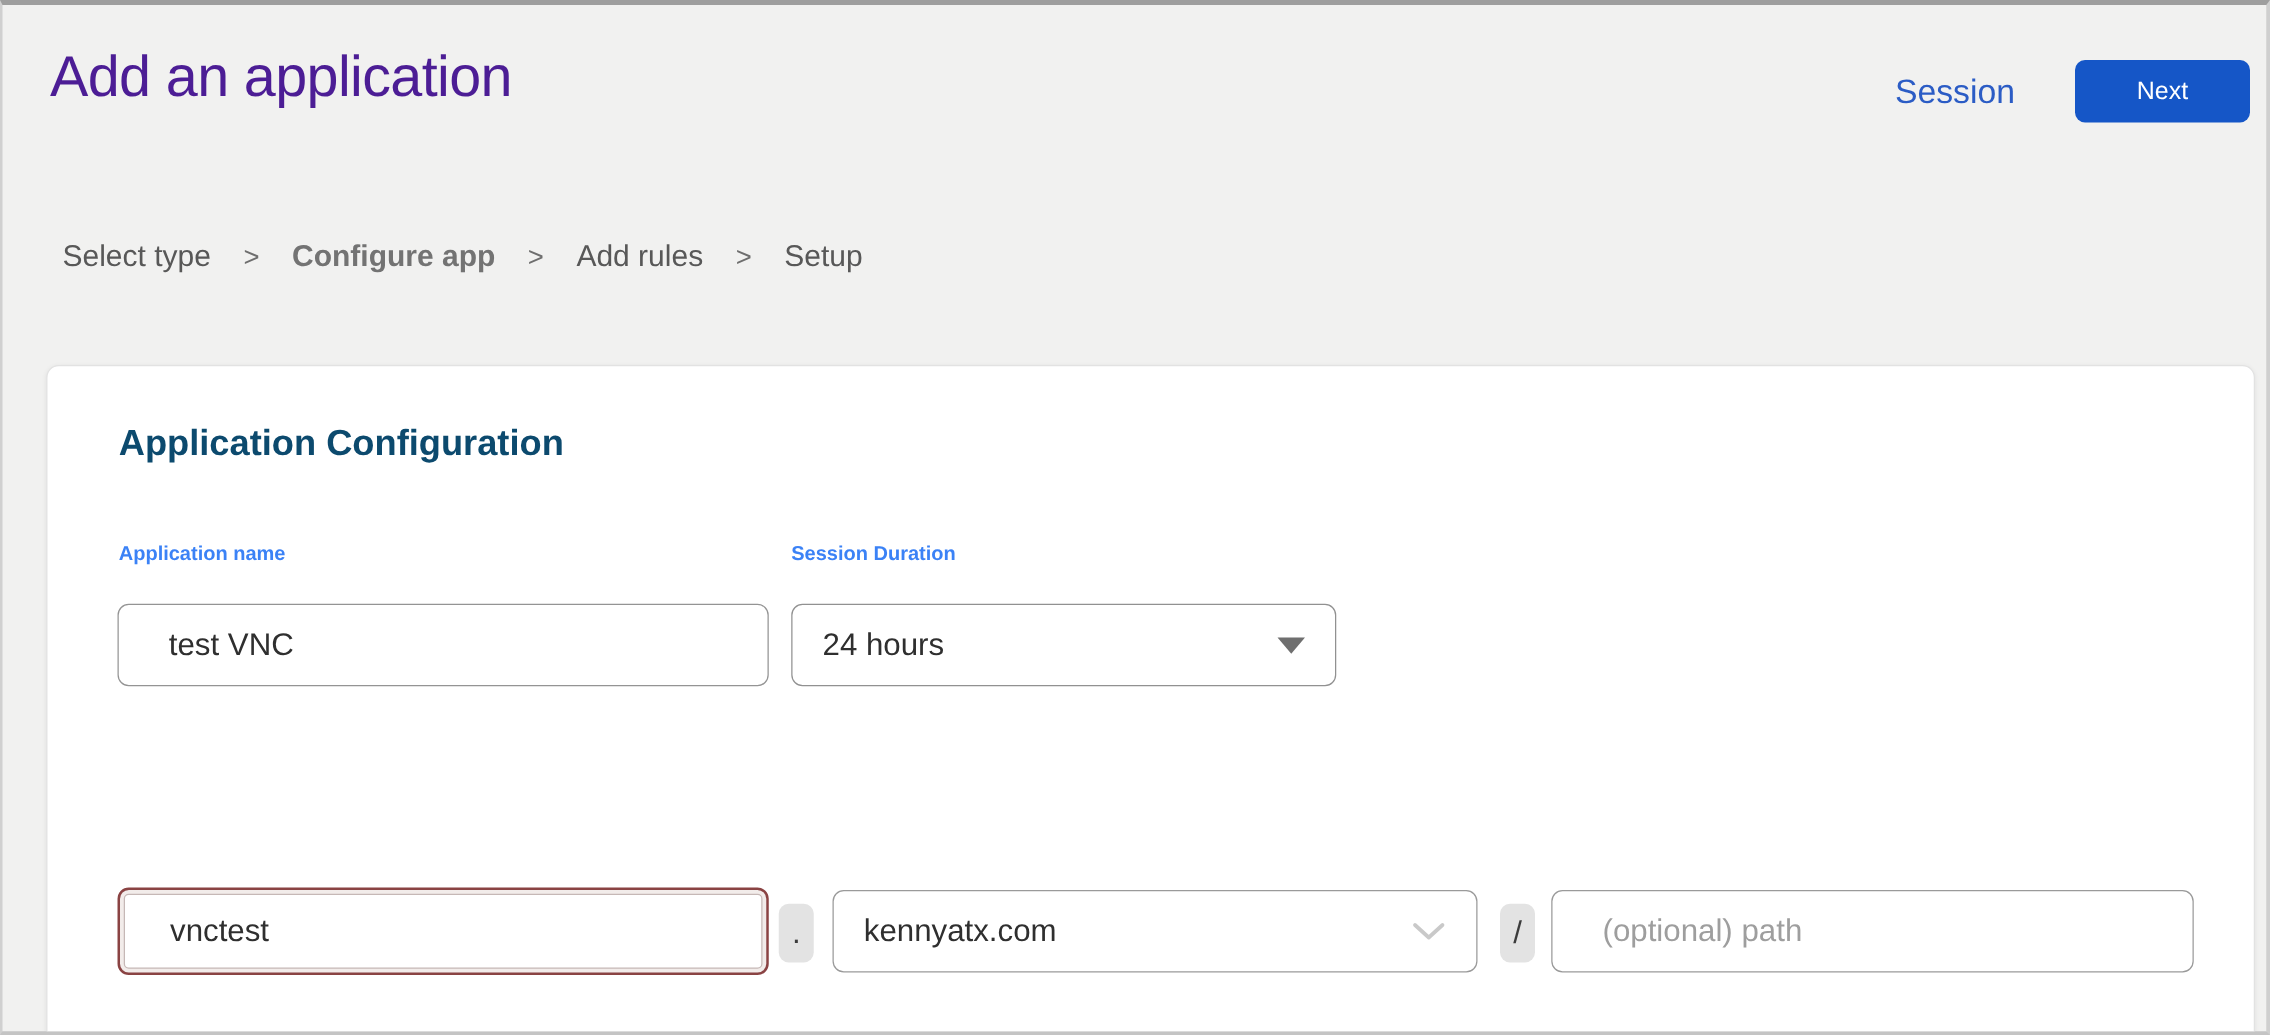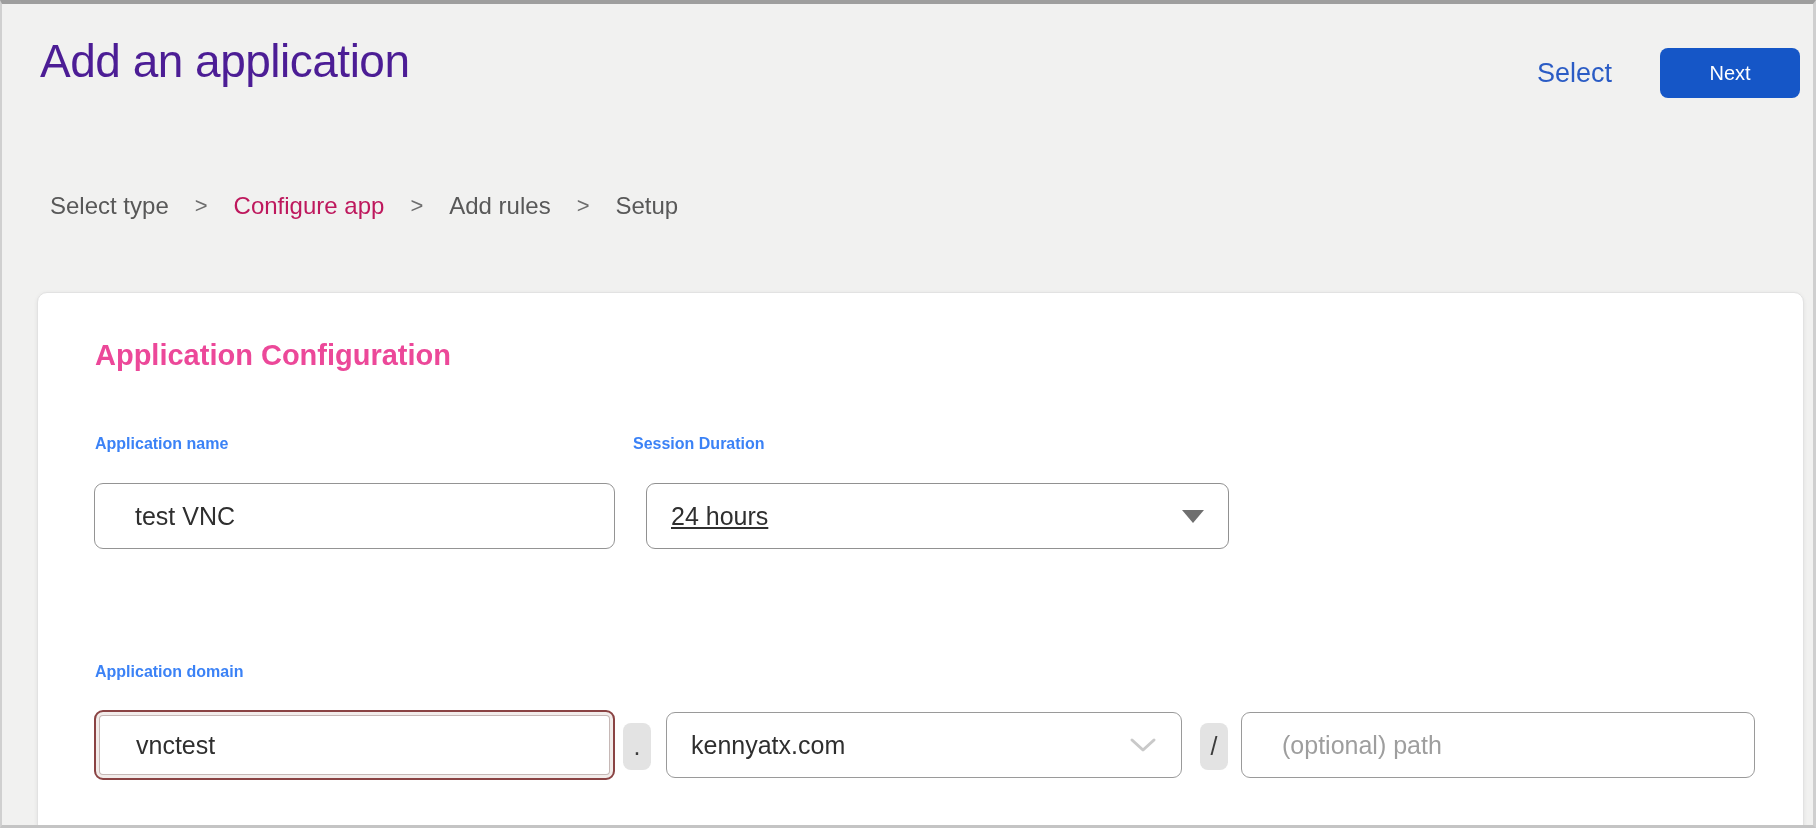--- a/index.html
+++ b/index.html
@@ -63,42 +63,42 @@
     position: absolute;
     left: 48px;
     top: 188px;
     display: flex;
     align-items: center;
     gap: 26px;
     font-size: 24px;
     color: #585858;
   }
   .breadcrumb .step { color: #585858; cursor: pointer; }
-  .breadcrumb .step.active { color: #be185d; font-weight: 400; }
+  .breadcrumb .step.active { color: #737373; font-weight: 700; }
   .breadcrumb .sep { color: #6e6e6e; font-size: 22px; }
 
   
   .card {
     position: absolute;
     left: 35px;
     top: 288px;
     width: 1767px;
     height: 600px;
     background: #ffffff;
     border: 1px solid #e2e2e2;
     border-radius: 10px;
     box-shadow: 0 1px 4px rgba(0,0,0,0.07);
   }
   .card-heading {
     position: absolute;
     left: 57px;
     top: 46px;
     font-size: 29px;
     font-weight: 700;
-    color: #ec4899;
+    color: #0c4a6e;
   }
   .field-label {
     position: absolute;
     font-size: 16px;
     font-weight: 700;
     color: #3b82f6;
   }
   .text-input {
     position: absolute;
     height: 66px;
@@ -150,21 +150,21 @@
   }
 </style>
 </head>
 <body>
 
 <div class="screen">
 
   <h1 class="page-title">Add an application</h1>
 
   <div class="header-actions">
-    <a class="cancel-link">Select</a>
+    <a class="cancel-link">Session</a>
     <button class="next-button">Next</button>
   </div>
 
   <div class="breadcrumb">
     <span class="step">Select type</span>
     <span class="sep">&gt;</span>
     <span class="step active">Configure app</span>
     <span class="sep">&gt;</span>
     <span class="step">Add rules</span>
     <span class="sep">&gt;</span>
@@ -172,26 +172,25 @@
   </div>
 
   <div class="card">
 
     <h2 class="card-heading">Application Configuration</h2>
 
     <label class="field-label" style="left:57px; top:142px;">Application name</label>
     <input class="text-input" style="left: 56px; top: 190px; width: 521px;" type="text" value="test VNC">
 
     <label class="field-label" style="left:595px; top:142px;">Session Duration</label>
-    <div class="select-box" style="left:608px; top:190px; width:583px;text-decoration:underline;">
+    <div class="select-box" style="left:595px; top:190px; width:436px;">
       <span class="grow">24 hours</span>
       <span class="caret-triangle"></span>
     </div>
 
-    <label class="field-label" style="left:57px; top:370px;">Application domain</label>
 
     <input class="text-input error" style="left: 56px; top: 417px; width: 521px; height: 70px;" type="text" value="vnctest">
 
     <span class="separator-chip" style="left:585px; top:430px;">.</span>
 
     <div class="select-box" style="left:628px; top:419px; width:516px; border-color:#9a9a9a;gap:28px;">
       <span class="grow">kennyatx.com</span>
       <svg width="28" height="18" viewBox="0 0 28 18">
         <polyline points="3,4 14,14 25,4" fill="none" stroke="#c9c9c9" stroke-width="3" stroke-linecap="round" stroke-linejoin="round"></polyline>
       </svg>

